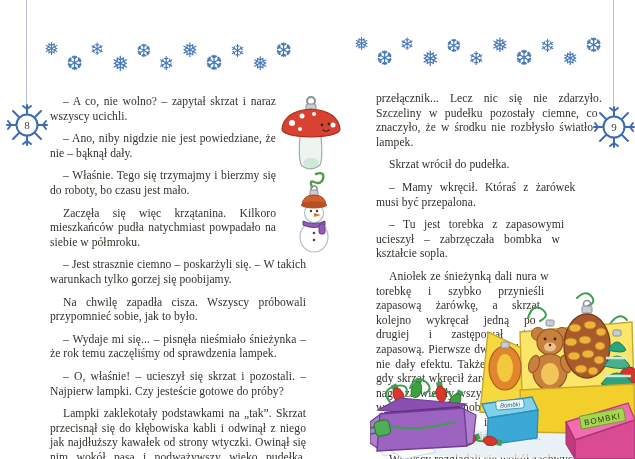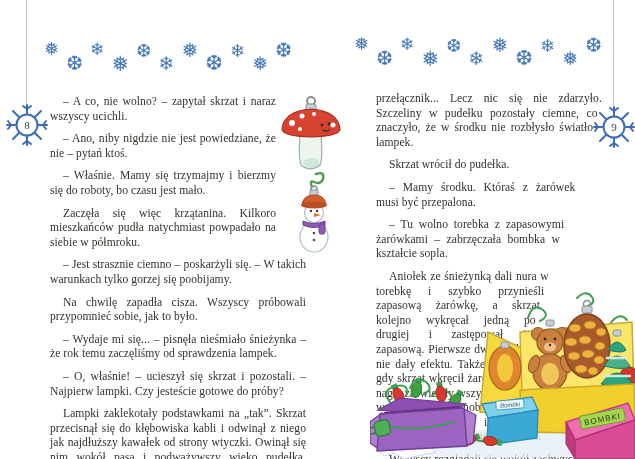--- a/index.html
+++ b/index.html
@@ -176,36 +176,36 @@
         <circle cx="25" cy="40" r="1.2" fill="#3a3a3a"></circle>
         <circle cx="31" cy="40" r="1.2" fill="#3a3a3a"></circle>
         <polygon points="28,42 35,44 28,46" fill="#d97628"></polygon>
         <path d="M16 34 Q17 24 28 24 Q39 24 40 34 Z" fill="#cf5f2b" stroke="#a8461c" stroke-width="1"></path>
         <ellipse cx="28" cy="34" rx="13" ry="3.5" fill="#b84f22"></ellipse>
         <path d="M17 50 Q28 55 39 50 L39 54 Q28 59 17 54 Z" fill="#8e5bb5" stroke="#6a3f8c" stroke-width="1"></path>
         <rect x="33" y="53" width="6" height="10" rx="2" fill="#8e5bb5" stroke="#6a3f8c" stroke-width="1"></rect>
       </svg>
     </div>
     <p>– A co, nie wolno? – zapytał skrzat i naraz wszyscy ucichli.</p>
-    <p>– Ano, niby nigdzie nie jest powiedziane, że nie – pytań ktoś.</p>
-    <p>– Właśnie. Mamy się trzymajmy i bierzmy się do roboty, bo czasu jest mało.</p>
+    <p>– Ano, niby nigdzie nie jest powiedziane, że nie – bąknął dały.</p>
+    <p>– Właśnie. Tego się trzymajmy i bierzmy się do roboty, bo czasu jest mało.</p>
     <p>Zaczęła się więc krzątanina. Kilkoro mieszkańców pudła natychmiast powpadało na siebie w półmroku.</p>
     <p>– Jest strasznie ciemno – poskarżyli się. – W takich warunkach tylko gorzej się poobijamy.</p>
     <p>Na chwilę zapadła cisza. Wszyscy próbowali przypomnieć sobie, jak to było.</p>
     <p>– Wydaje mi się... – pisnęła nieśmiało śnieżynka – że rok temu zaczęliśmy od sprawdzenia lampek.</p>
     <p>– O, właśnie! – ucieszył się skrzat i pozostali. – Najpierw lampki. Czy jesteście gotowe do próby?</p>
     <p>Lampki zaklekotały podstawkami na „tak”. Skrzat przecisnął się do kłębowiska kabli i odwinął z niego jak najdłuższy kawałek od strony wtyczki. Owinął się nim wokół pasa i podważywszy wieko pudełka, wygramolił się na zewnątrz. Na strychu było tylko jedno gniazdko elektryczne, na szczęście pudło z ozdobami choinkowymi stało tuż przy nim. Skrzat podciągnął kabel: „no to ciach”, pomyślał. Włożył wtyczkę do gniazdka i nacisnął</p>
   </div>
 
   <div class="text-col right-col">
     <div class="illu-spacer"></div>
     <p class="no-indent">przełącznik... Lecz nic się nie zdarzyło. Szczeliny w pudełku pozostały ciemne, co znaczyło, że w środku nie rozbłysło światło lampek.</p>
     <p>Skrzat wrócił do pudełka.</p>
-    <p>– Mamy środku. Któraś z żarówek musi być przepalona.</p>
-    <p>– Tu wolno torebka z zapasowymi żarówkami – zabrzęczała bombka w kształcie sopla.</p>
+    <p>– Mamy wkręcił. Któraś z żarówek musi być przepalona.</p>
+    <p>– Tu jest torebka z zapasowymi ucieszył – zabrzęczała bombka w kształcie sopla.</p>
     <p>Aniołek ze śnieżynką dali nura w torebkę i szybko przynieśli zapasową żarówkę, a skrzat kolejno wykręcał jedną po drugiej i zastępował ją zapasową. Pierwsze dwie próby nie dały efektu. Także trzecia i czwarta – nic. Lecz gdy skrzat wkręcił żarówkę w oprawkę piątej lampki, nagle zaświeciły wszystkie żarówki! Wnętrze pudełka wypełniło się różnobarwnym światłem – zielonym, czerwonym, żółtym i niebieskim – jakby przez kolorowy witraż zaświeciło słońce.</p>
     <p>Wszyscy rozglądali się wokół zachwyceni.</p>
   </div>
 
   <svg class="illu" width="265" height="167" viewBox="0 0 265 167">
 
     <ellipse cx="140" cy="152" rx="132" ry="14" fill="#e3edf5" opacity="0.75"></ellipse>
     <polygon points="0,148 40,139 58,152 14,164" fill="#fbfcfe" stroke="#c9d8e6" stroke-width="1"></polygon>
     <polygon points="20,158 52,150 66,160 34,167" fill="#fbfcfe" stroke="#c9d8e6" stroke-width="1"></polygon>
 

